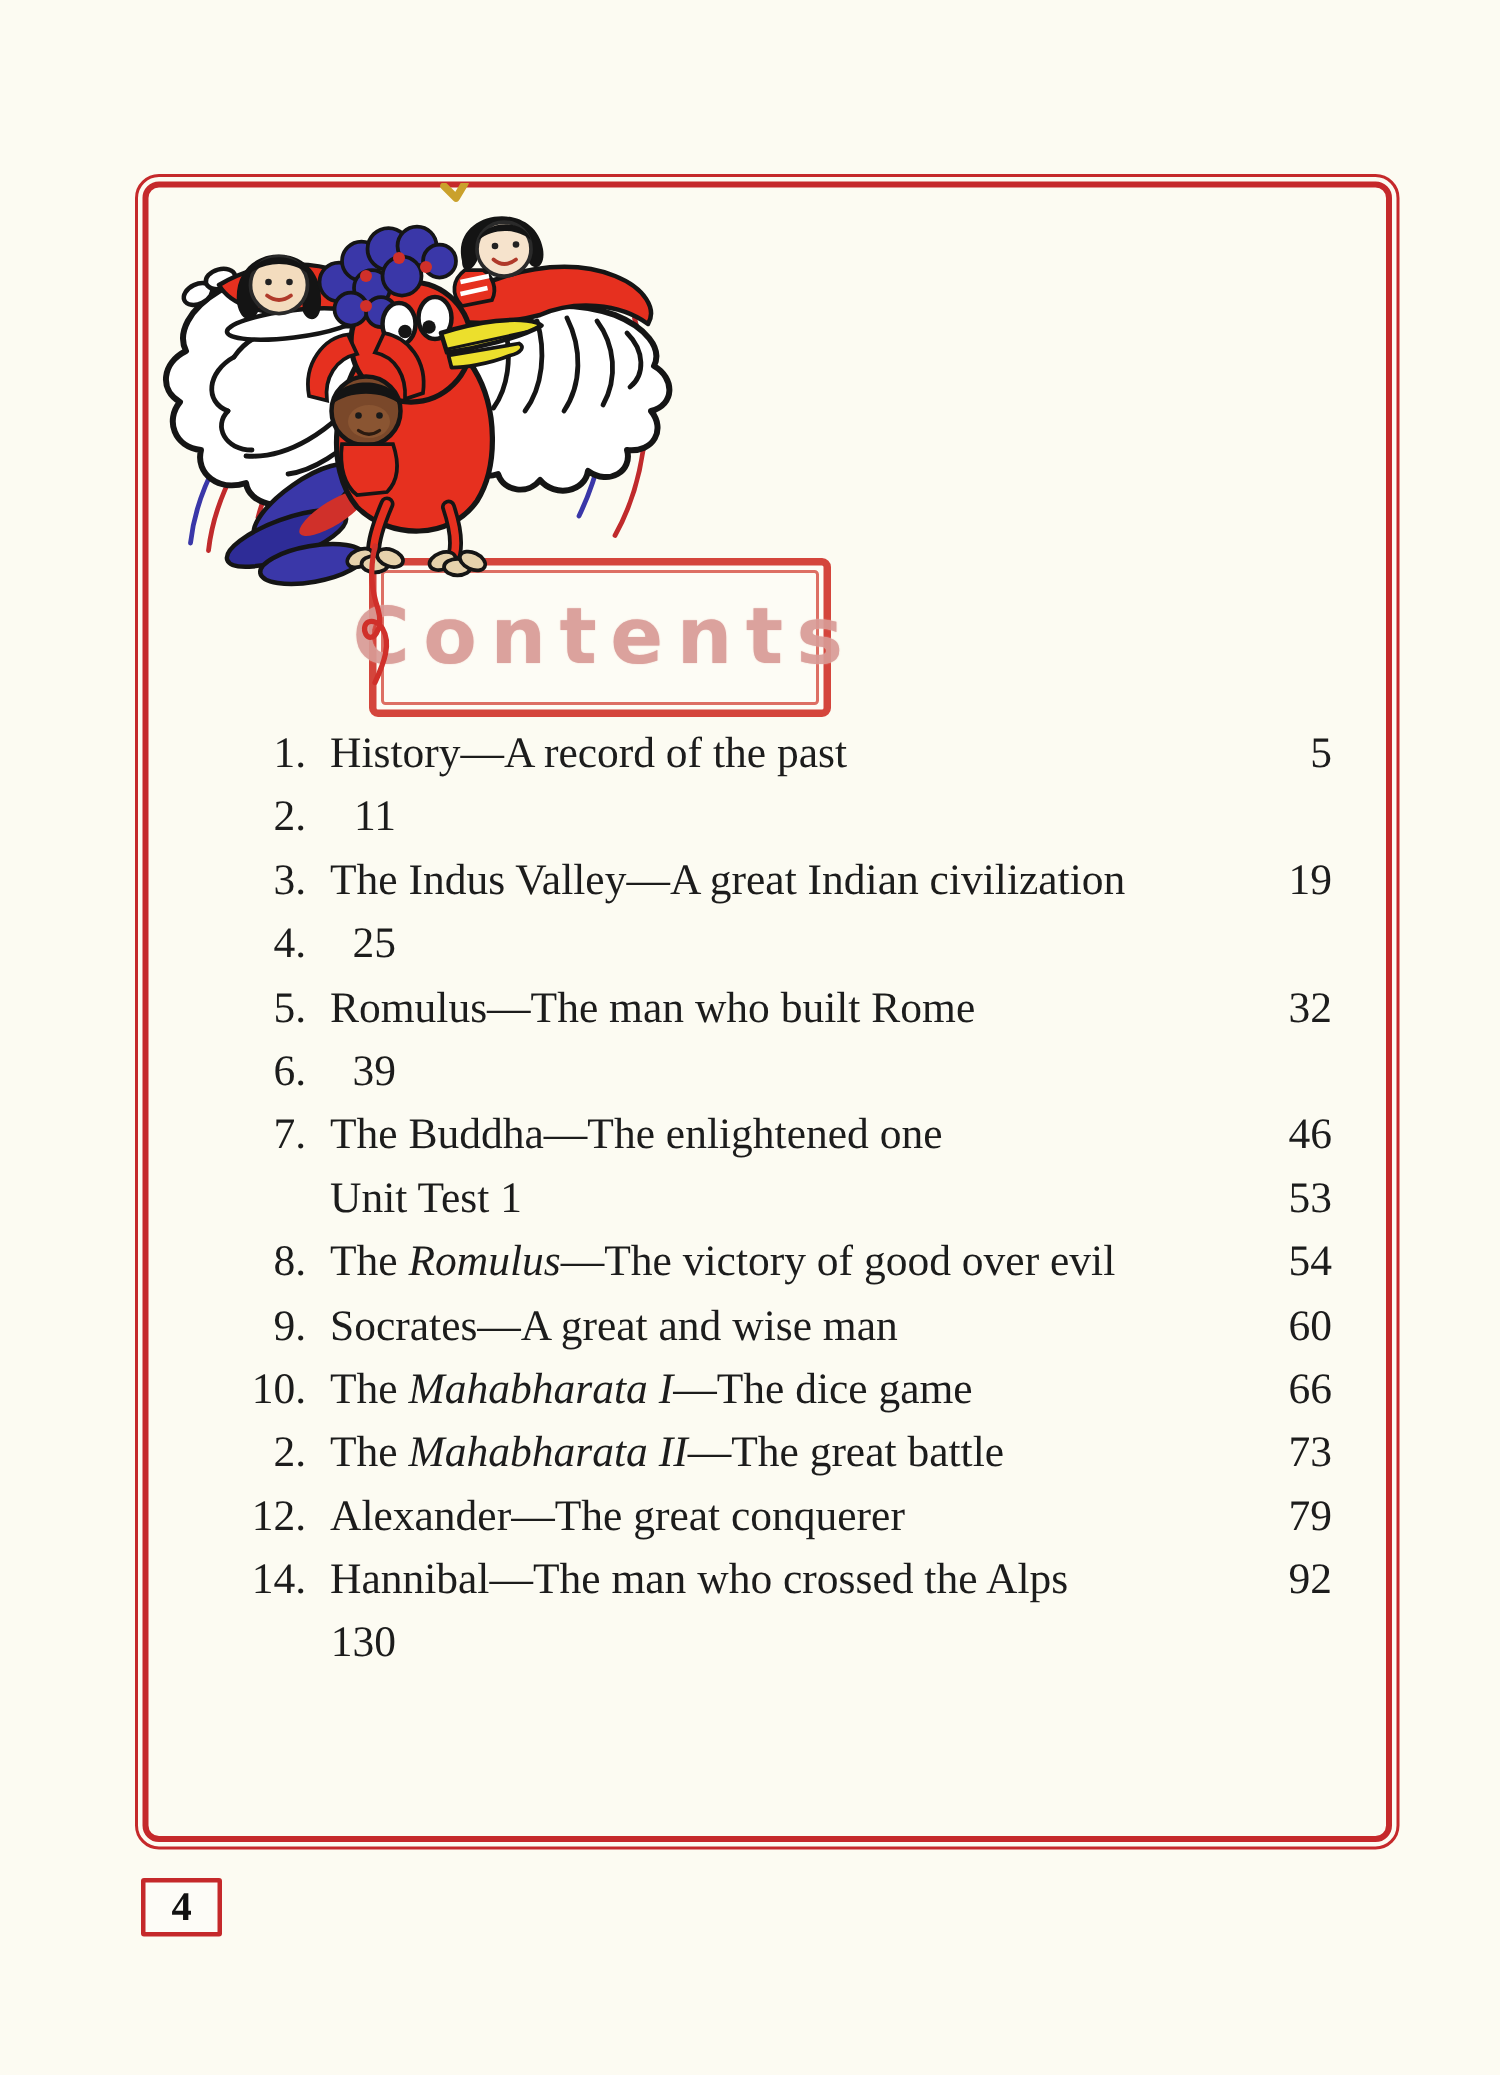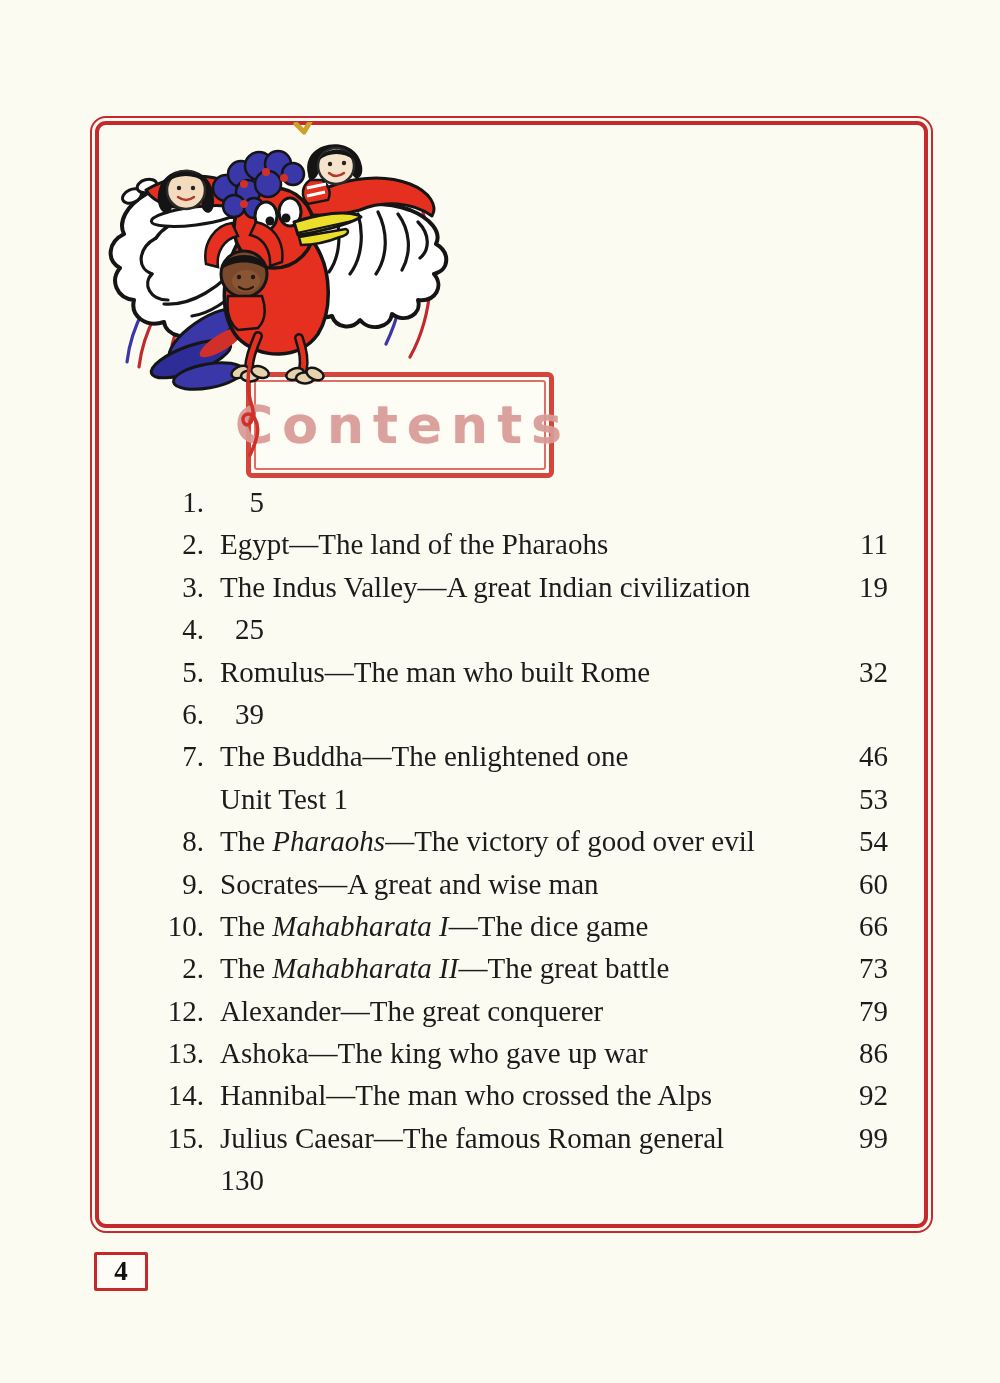--- a/index.html
+++ b/index.html
@@ -212,25 +212,25 @@
         <ellipse cx="217" cy="252" rx="9" ry="5.5" transform="rotate(25 217 252)"></ellipse>
       </g>
     </g>
 
     <path d="M152,242 C148,260 150,272 154,284 C158,298 150,307 146,301 C142,293 151,288 157,297 C163,307 158,320 152,333" fill="none" stroke="#d0302a" stroke-width="3.5" stroke-linecap="round"></path>
   </svg>
 
   <div class="toc">
       <div class="toc-row">
         <span class="toc-num">1.</span>
+        <span class="toc-title"><span>History—A record of the past</span></span>
         <span class="toc-page">5</span>
       </div>
       <div class="toc-row">
         <span class="toc-num">2.</span>
-        <span class="toc-title"><span>Egypt—The land of the Pharaohs</span></span>
         <span class="toc-page">11</span>
       </div>
       <div class="toc-row">
         <span class="toc-num">3.</span>
         <span class="toc-title"><span>The Indus Valley—A great Indian civilization</span></span>
         <span class="toc-page">19</span>
       </div>
       <div class="toc-row">
         <span class="toc-num">4.</span>
         <span class="toc-page">25</span>
@@ -249,21 +249,21 @@
         <span class="toc-title"><span>The Buddha—The enlightened one</span></span>
         <span class="toc-page">46</span>
       </div>
       <div class="toc-row">
         <span class="toc-num"></span>
         <span class="toc-title"><span>Unit Test 1</span></span>
         <span class="toc-page">53</span>
       </div>
       <div class="toc-row">
         <span class="toc-num">8.</span>
-        <span class="toc-title"><span>The </span><span class="it">Pharaohs</span><span>—The victory of good over evil</span></span>
+        <span class="toc-title"><span>The </span><span class="it">Romulus</span><span>—The victory of good over evil</span></span>
         <span class="toc-page">54</span>
       </div>
       <div class="toc-row">
         <span class="toc-num">9.</span>
         <span class="toc-title"><span>Socrates—A great and wise man</span></span>
         <span class="toc-page">60</span>
       </div>
       <div class="toc-row">
         <span class="toc-num">10.</span>
         <span class="toc-title"><span>The </span><span class="it">Mahabharata I</span><span>—The dice game</span></span>
@@ -273,35 +273,25 @@
         <span class="toc-num">2.</span>
         <span class="toc-title"><span>The </span><span class="it">Mahabharata II</span><span>—The great battle</span></span>
         <span class="toc-page">73</span>
       </div>
       <div class="toc-row">
         <span class="toc-num">12.</span>
         <span class="toc-title"><span>Alexander—The great conquerer</span></span>
         <span class="toc-page">79</span>
       </div>
       <div class="toc-row">
-        <span class="toc-num">13.</span>
-        <span class="toc-title"><span>Ashoka—The king who gave up war</span></span>
-        <span class="toc-page">86</span>
-      </div>
-      <div class="toc-row">
         <span class="toc-num">14.</span>
         <span class="toc-title"><span>Hannibal—The man who crossed the Alps</span></span>
         <span class="toc-page">92</span>
       </div>
       <div class="toc-row">
-        <span class="toc-num">15.</span>
-        <span class="toc-title"><span>Julius Caesar—The famous Roman general</span></span>
-        <span class="toc-page">99</span>
-      </div>
-      <div class="toc-row">
         <span class="toc-num"></span>
         <span class="toc-page">130</span>
       </div>
     </div>
 
   <div class="page-badge">
     <span>4</span>
   </div>
 
 </div>

